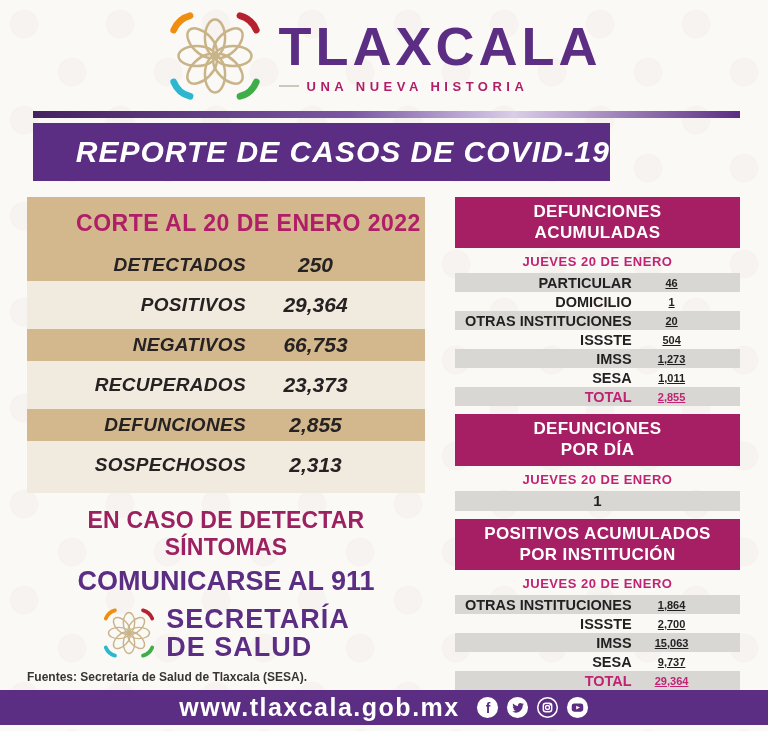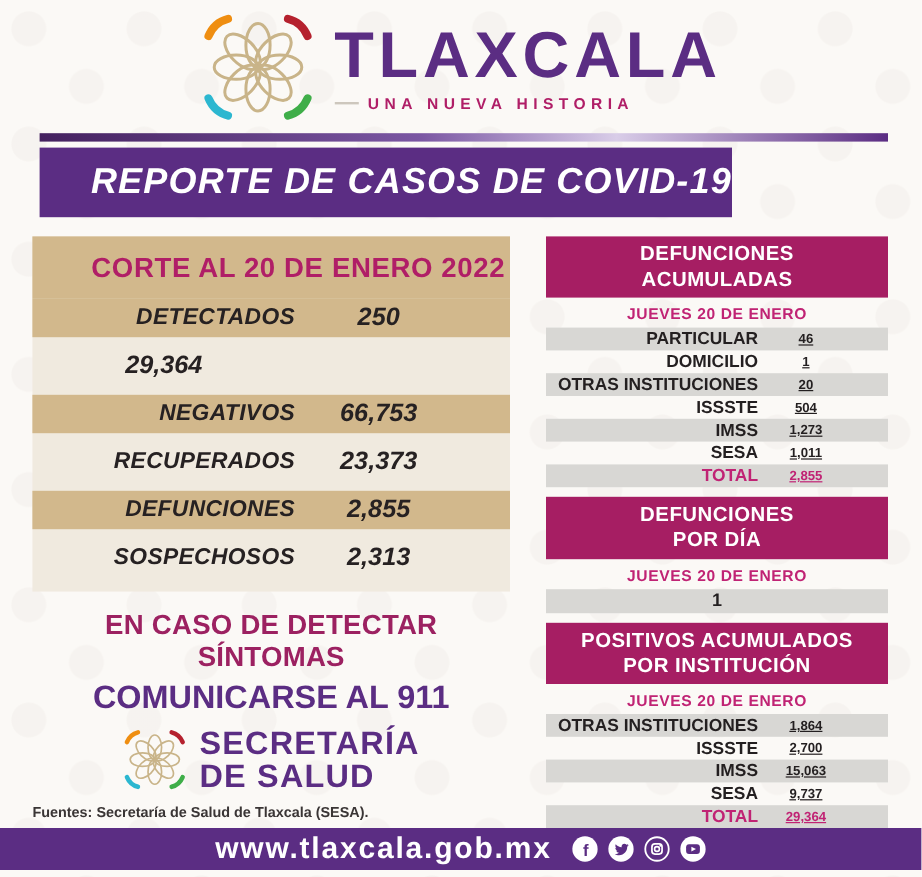--- a/index.html
+++ b/index.html
@@ -112,20 +112,21 @@
     <div class="summary-panel">
       <div class="summary-header">CORTE AL 20 DE ENERO 2022</div>
       <div class="s-rows">
 
       <div class="s-row">
             <span class="s-label">DETECTADOS</span>
             <span class="s-value">250</span>
             <span></span>
           </div>
           <div class="s-row">
+            <span class="s-label">POSITIVOS</span>
             <span class="s-value">29,364</span>
             <span></span>
           </div>
           <div class="s-row">
             <span class="s-label">NEGATIVOS</span>
             <span class="s-value">66,753</span>
             <span></span>
           </div>
           <div class="s-row">
             <span class="s-label">RECUPERADOS</span>

